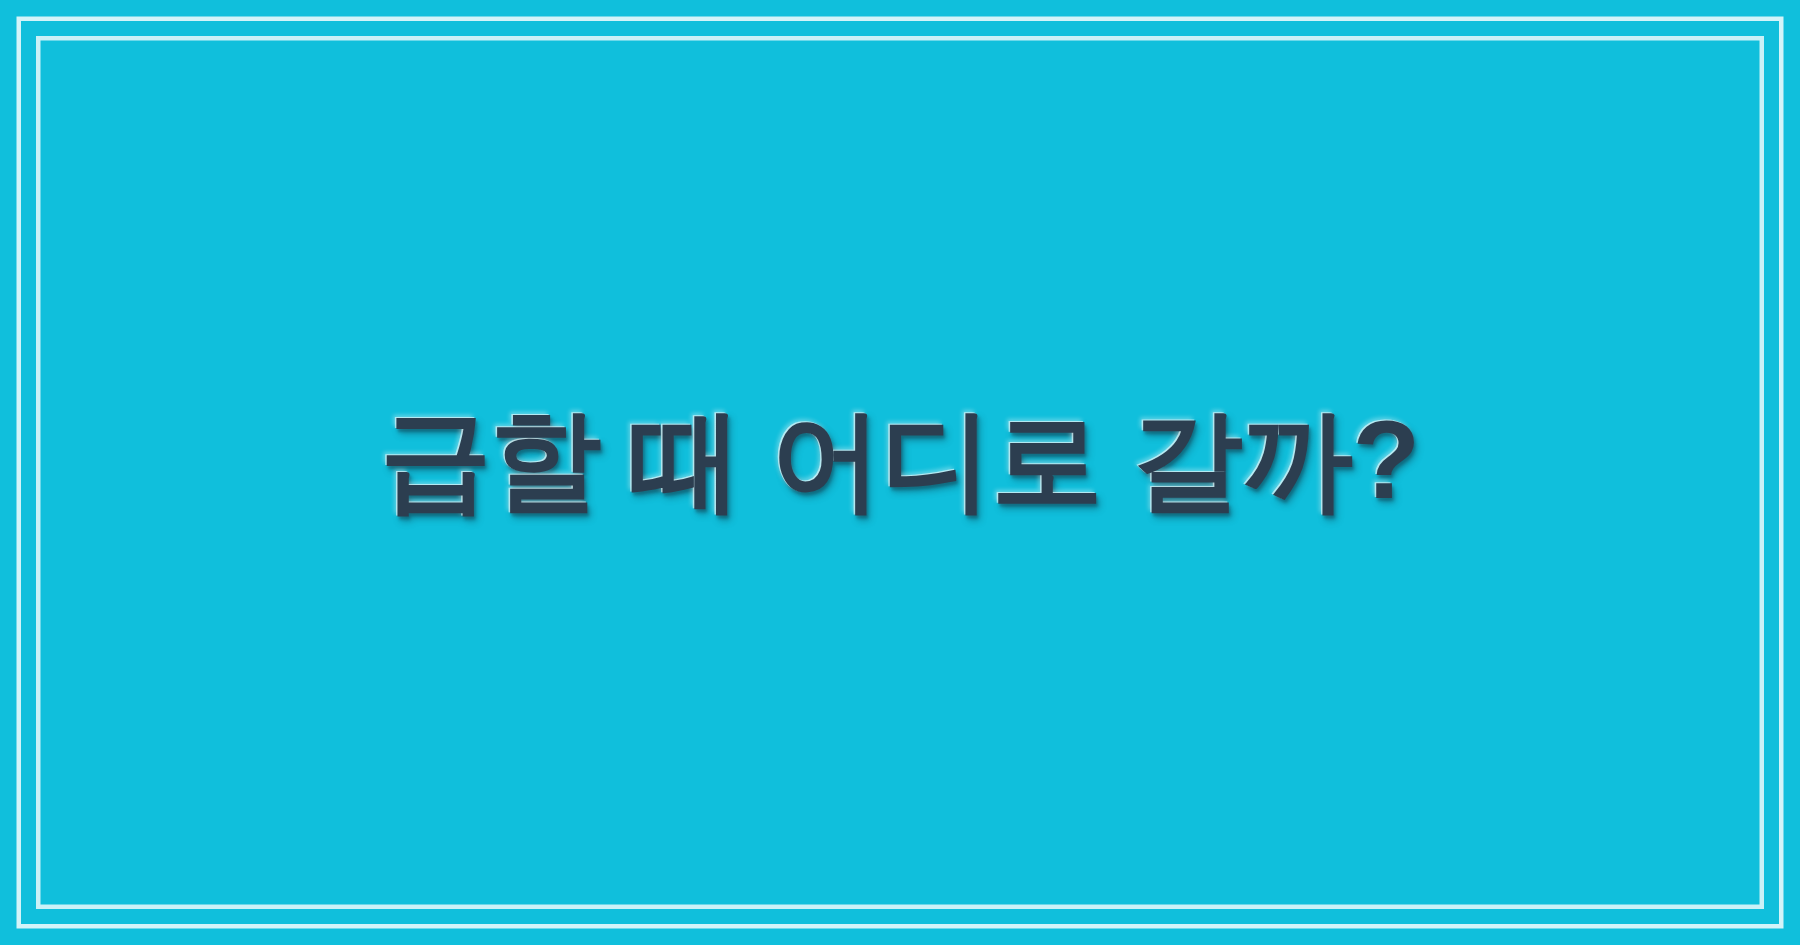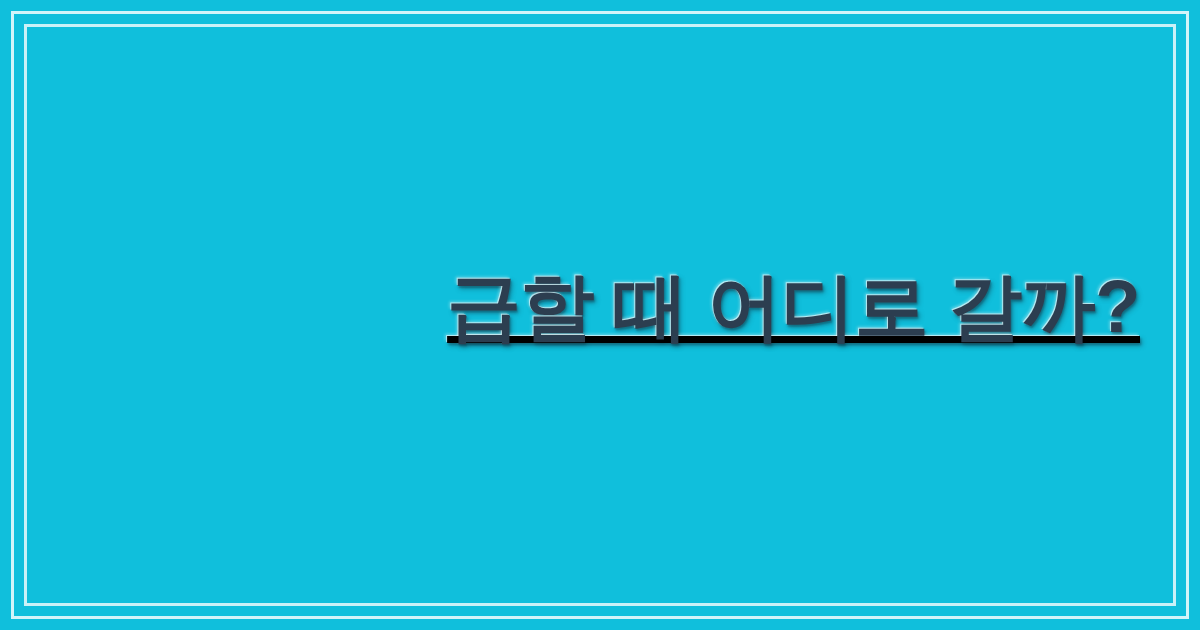--- a/index.html
+++ b/index.html
@@ -50,26 +50,25 @@
     right: 24px;
     bottom: 24px;
     border-width: 3px;
     border-color: rgba(255, 255, 255, 0.78);
   }
 
   
   .headline {
     position: relative;
     z-index: 5;
-    text-align: right;
+    text-align: center;
     padding: 0 60px;
     box-sizing: border-box;
     width: 100%;
     transform: translateY(-8px);
-    text-decoration: underline;
   }
 
   .headline-line {
     display: block;
     color: #2c3e50;
     font-weight: 900;
     letter-spacing: -0.5px;
     white-space: nowrap;
     
     text-shadow:

